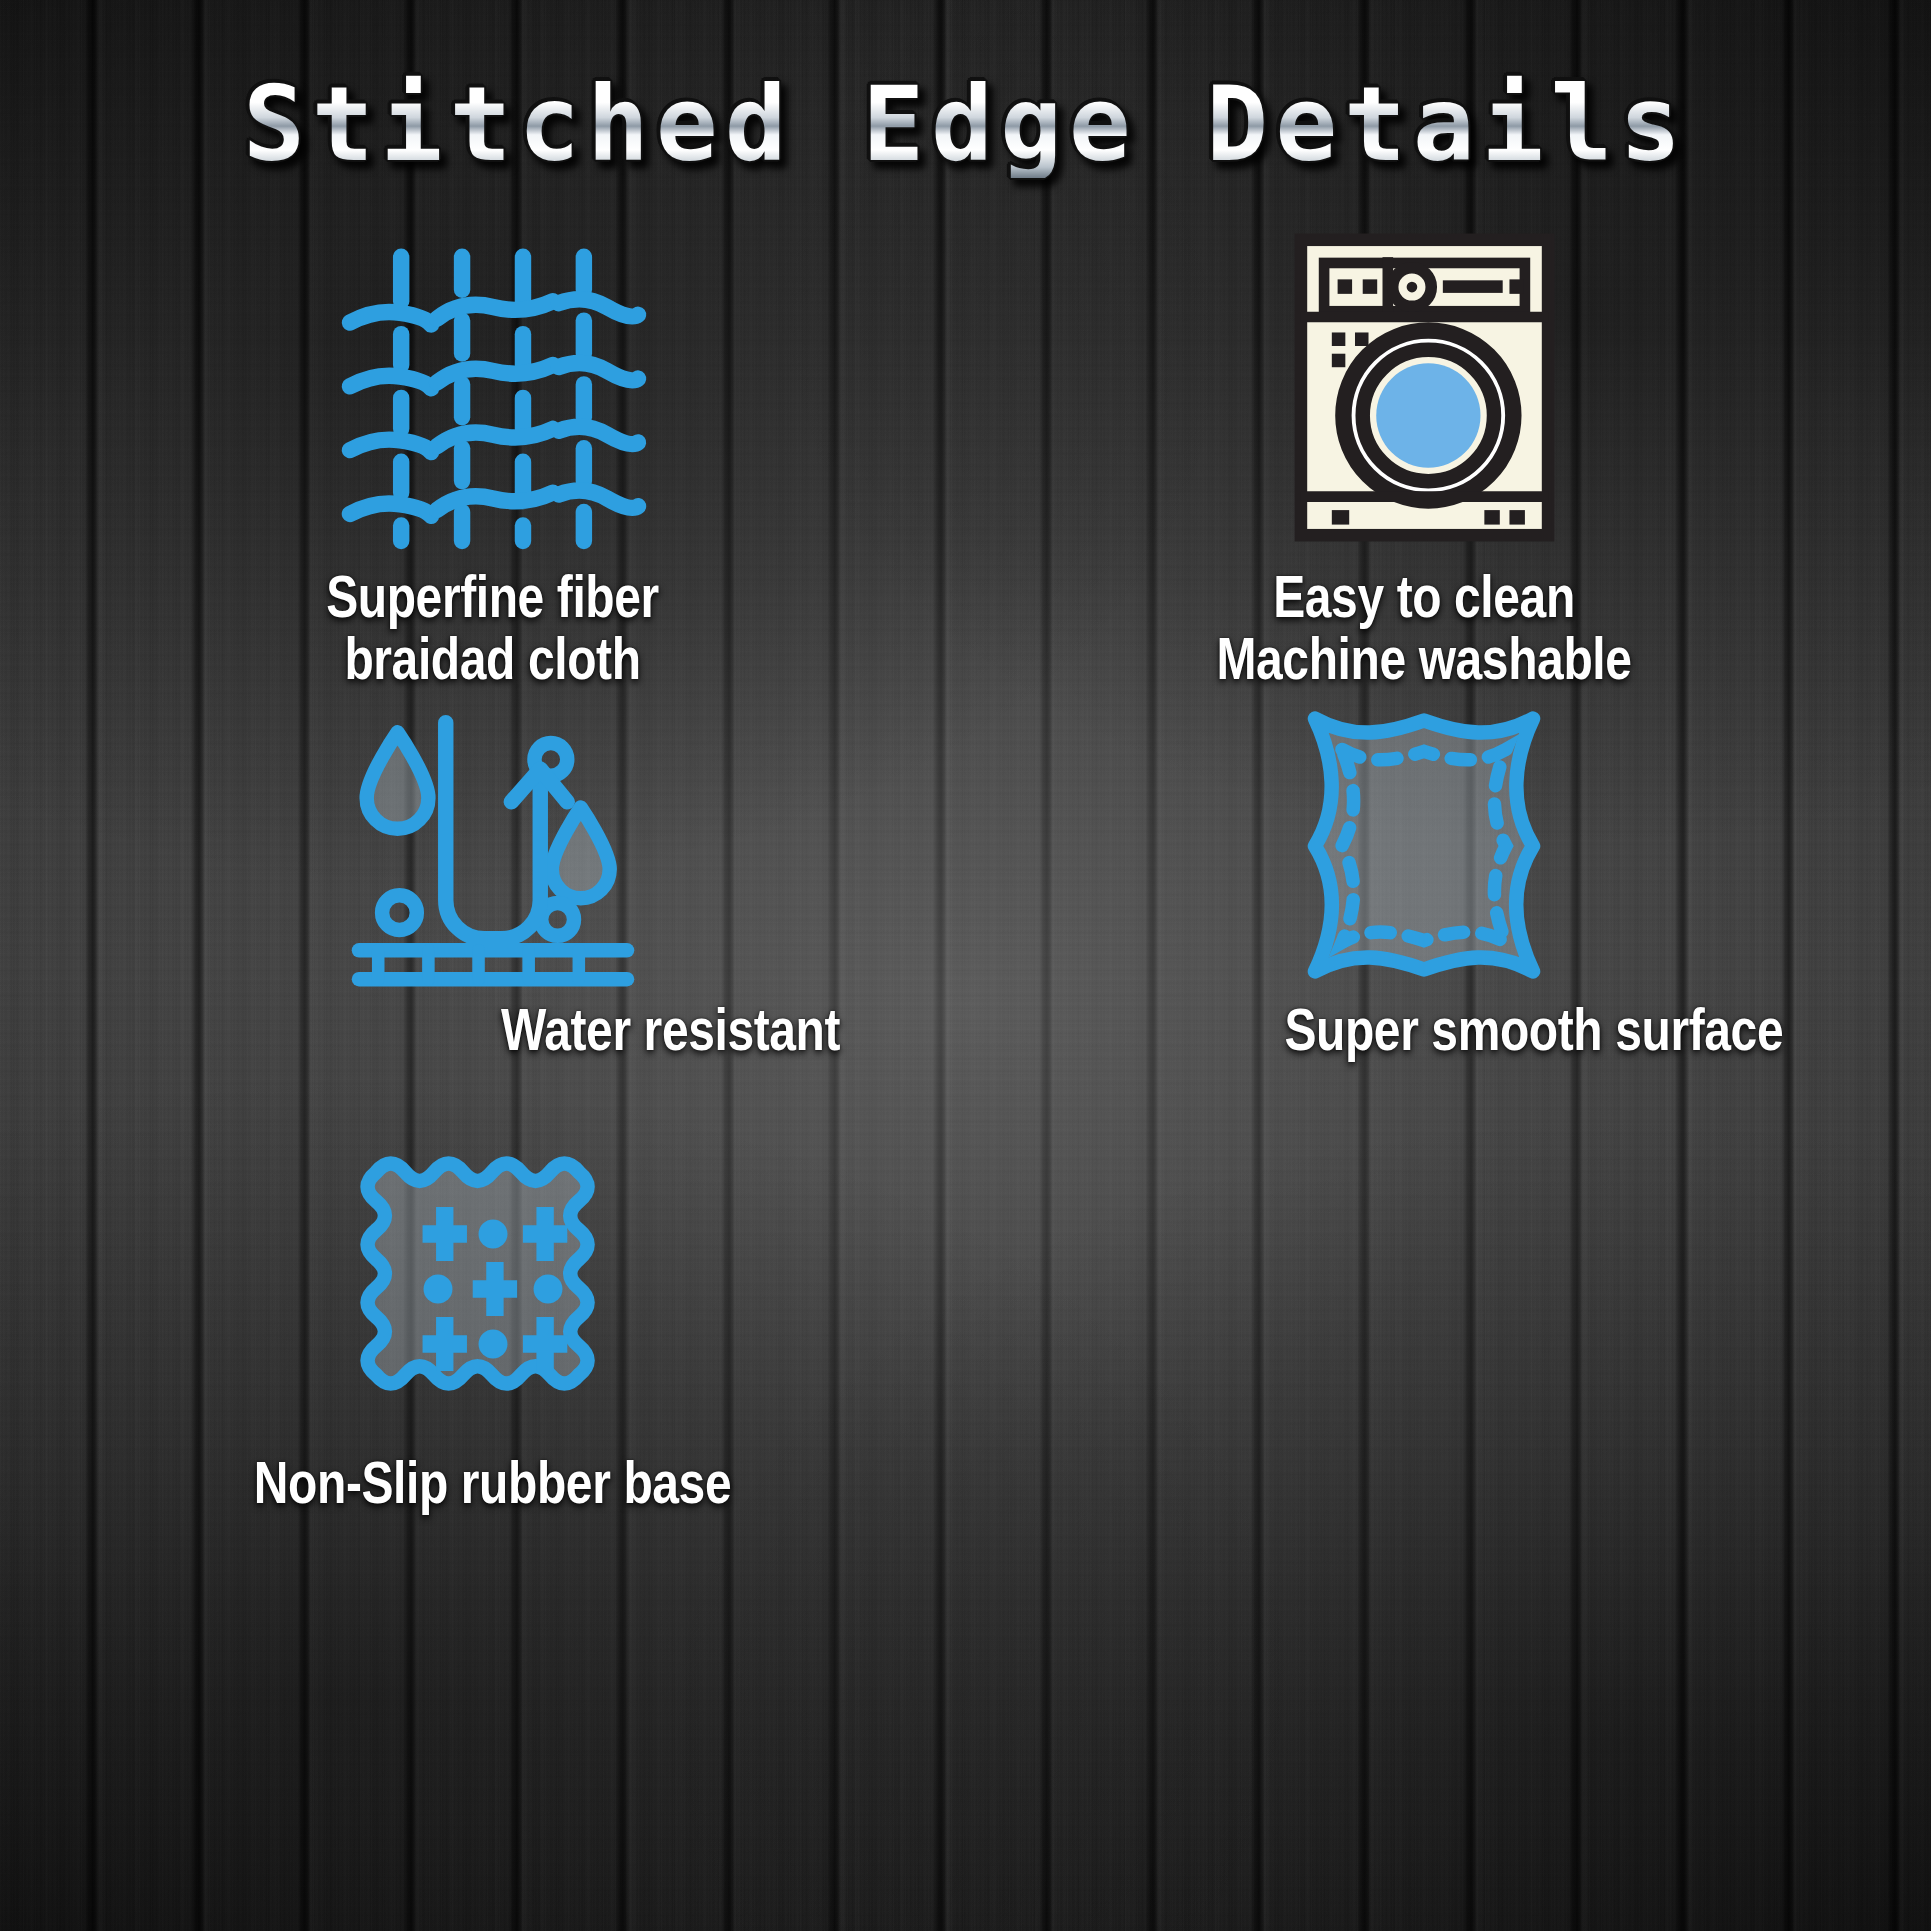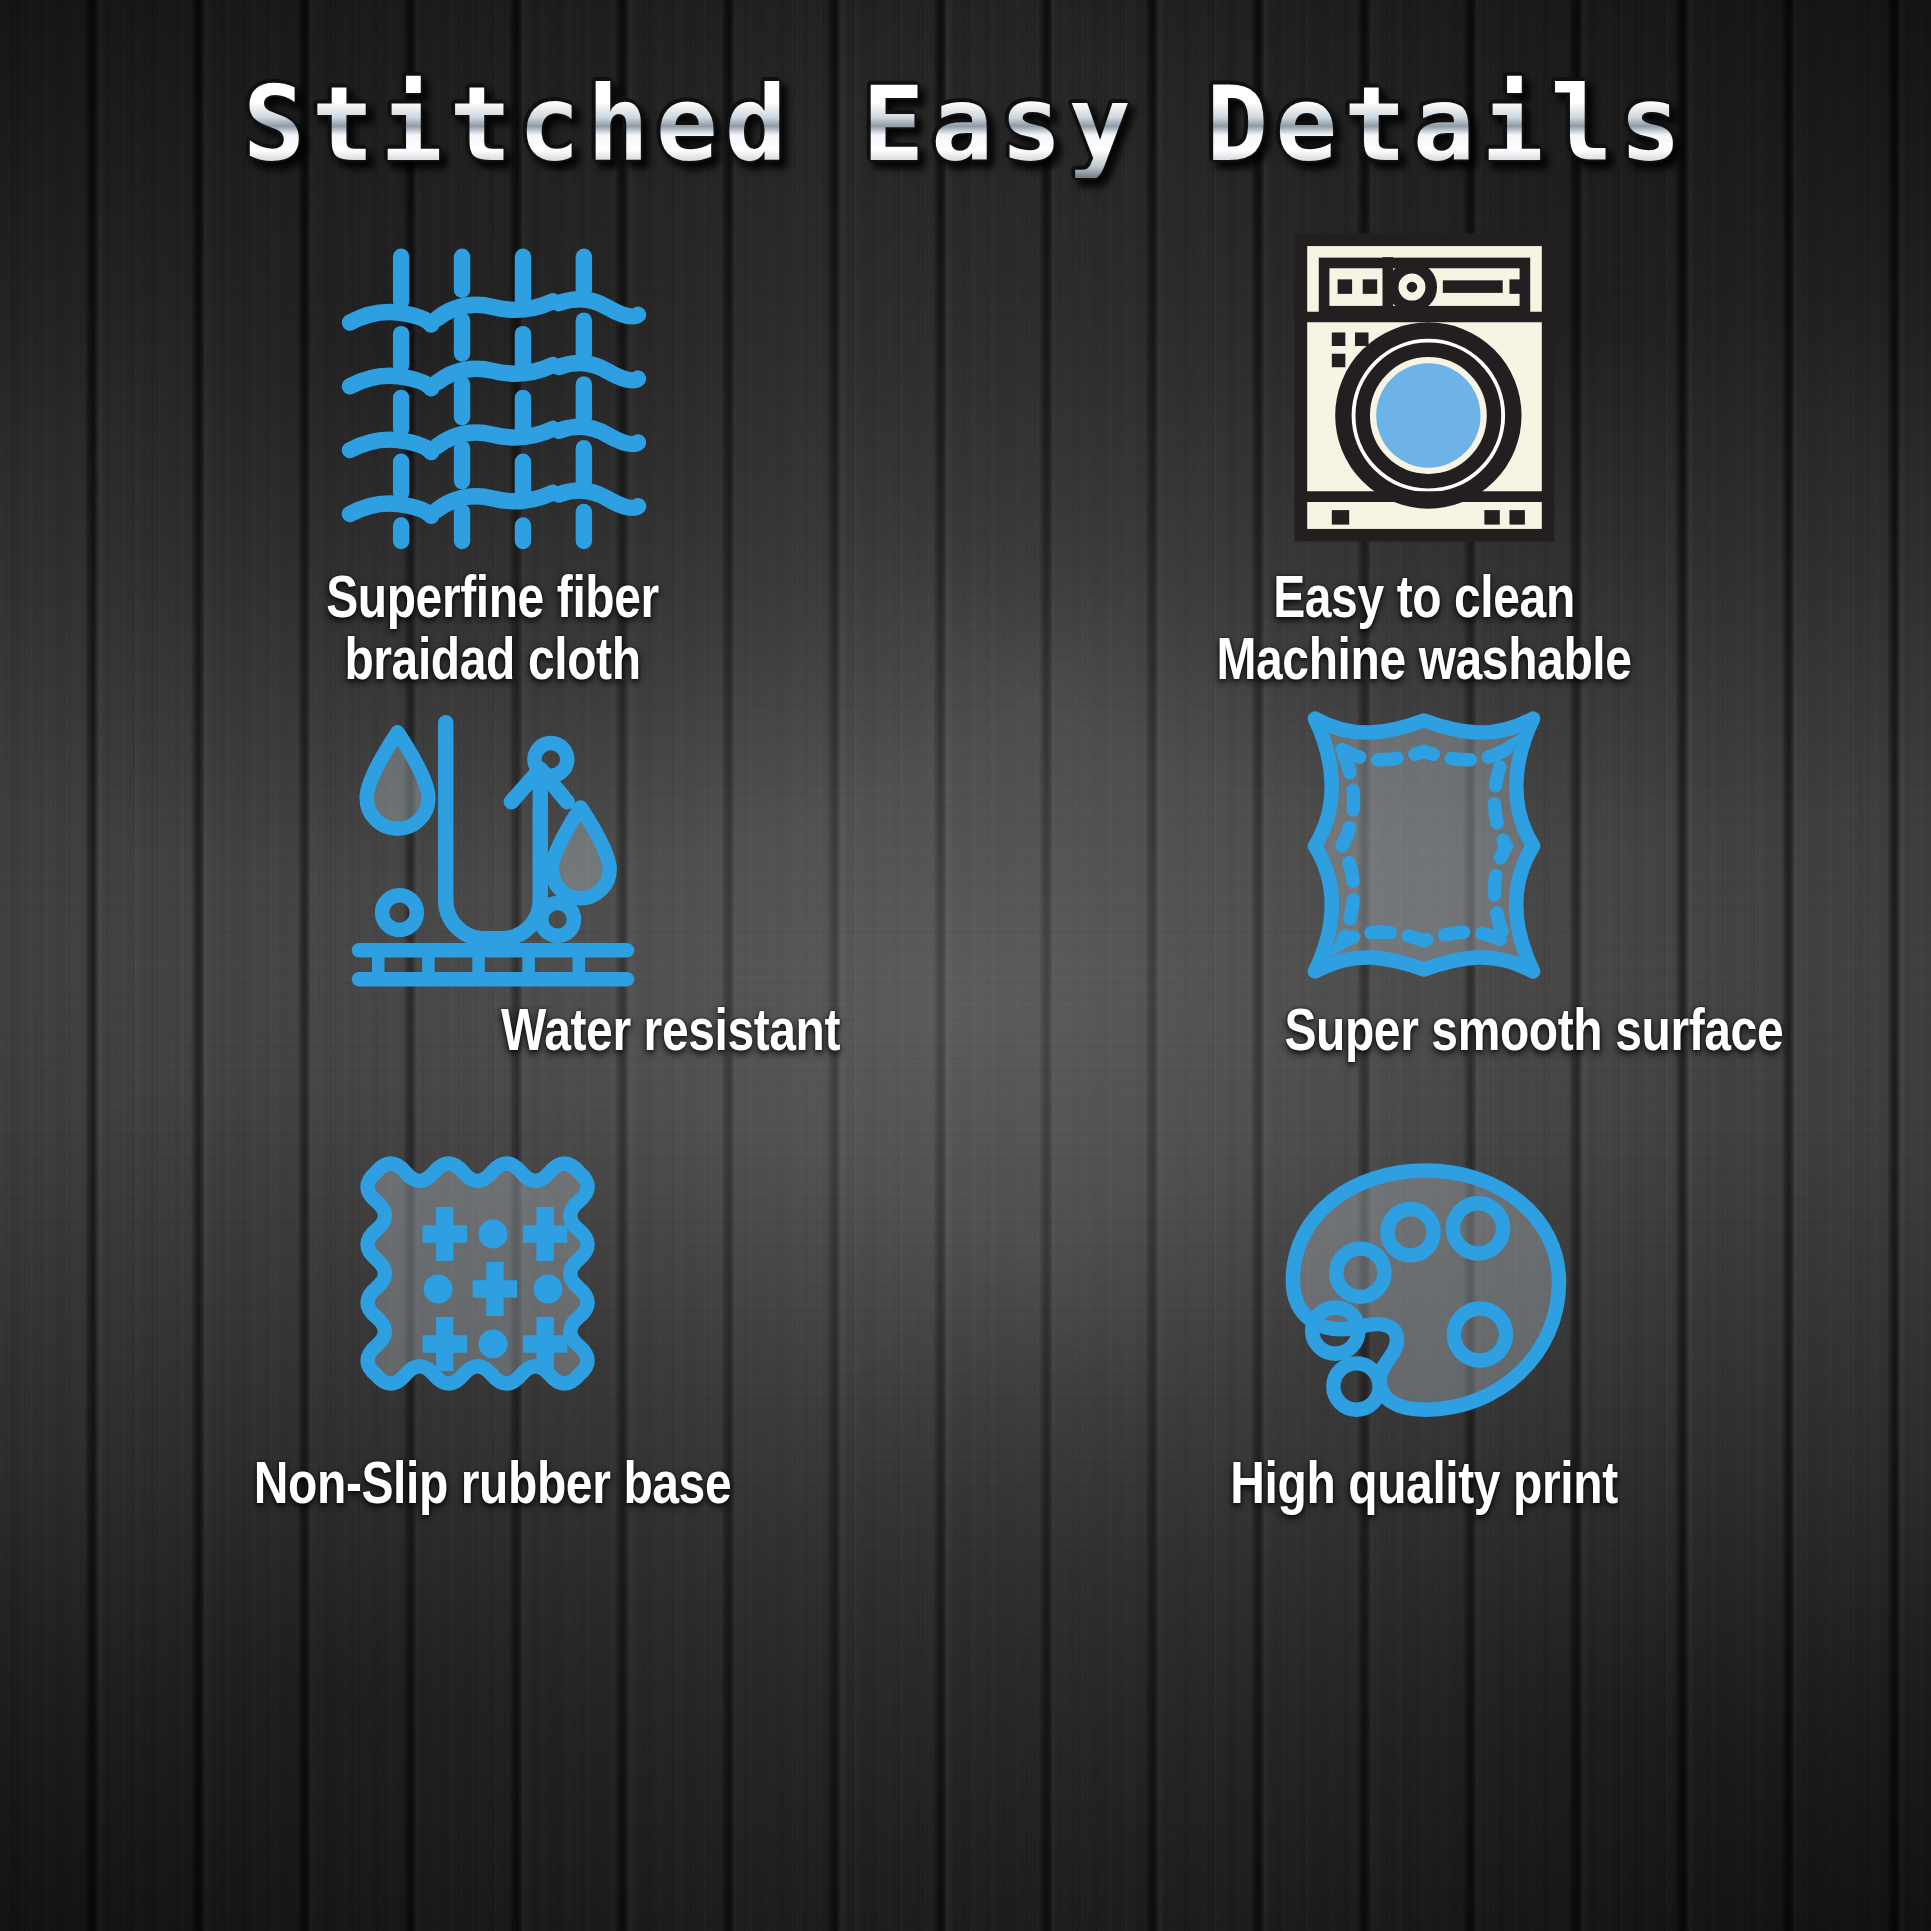--- a/index.html
+++ b/index.html
@@ -146,21 +146,21 @@
 
   svg { display:block; overflow:visible; }
 </style>
 </head>
 <body>
 
 <div id="board">
   <div id="content">
 
     <div id="title-wrap">
-      <div id="title">Stitched Easy Details</div>
+      <div id="title">Stitched Edge Details</div>
     </div>
 
     <div class="cell col-r row1">
       <div class="icon-box">
         <svg width="259" height="307" viewBox="0 0 268 318" aria-hidden="true">
 
           <rect x="6" y="6" width="256" height="306" fill="#F7F4E3" stroke="#231F20" stroke-width="13"></rect>
 
           <rect x="30" y="30" width="208" height="50" fill="#F7F4E3" stroke="#231F20" stroke-width="11"></rect>
 
@@ -327,41 +327,16 @@
 
             <path d="M70,191 h14 v-19 h18 v19 h14 v18 h-14 v19 h-18 v-19 h-14 Z"></path>
             <circle cx="143" cy="200" r="15"></circle>
             <path d="M174,191 h14 v-19 h18 v19 h14 v18 h-14 v19 h-18 v-19 h-14 Z"></path>
           </g>
         </svg>
       </div>
       <div class="label">Non-Slip rubber base</div>
     </div>
 
-    <div class="cell col-r row3">
-      <div class="icon-box">
-        <svg width="290" height="270" viewBox="0 0 300 280" aria-hidden="true">
-
-          <path d="M152,14
-                   C228,14 290,62 290,130
-                   C290,204 228,262 152,262
-                   C120,262 104,250 104,232
-                   C104,214 122,206 122,190
-                   C122,174 106,170 84,176
-                   C44,186 14,166 14,128
-                   C14,60 76,14 152,14 Z" fill="rgba(198,212,222,0.32)" stroke="#2E9FE0" stroke-width="15" stroke-linejoin="round"></path>
-          <g fill="none" stroke="#2E9FE0" stroke-width="15">
-
-            <circle cx="136" cy="78" r="24"></circle>
-            <circle cx="206" cy="74" r="26"></circle>
-            <circle cx="84" cy="120" r="25"></circle>
-            <circle cx="58" cy="180" r="24"></circle>
-            <circle cx="80" cy="238" r="24"></circle>
-            <circle cx="208" cy="184" r="27"></circle>
-          </g>
-        </svg>
-      </div>
-      <div class="label">High quality print</div>
-    </div>
 
   </div>
 </div>
 
 
 </body></html>

